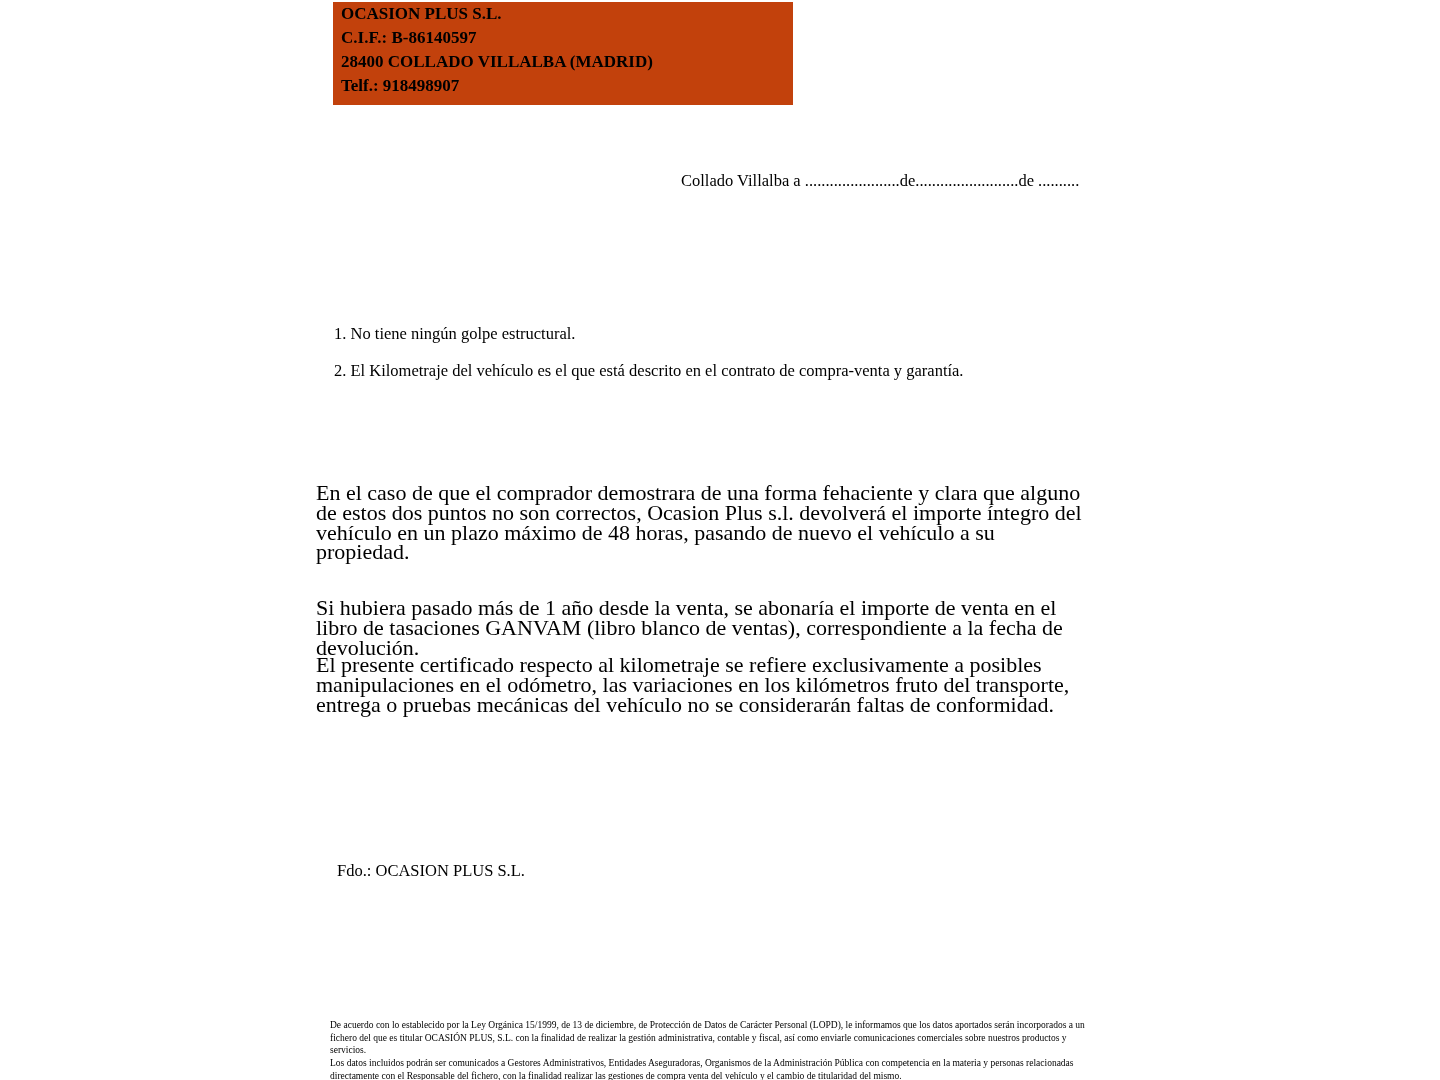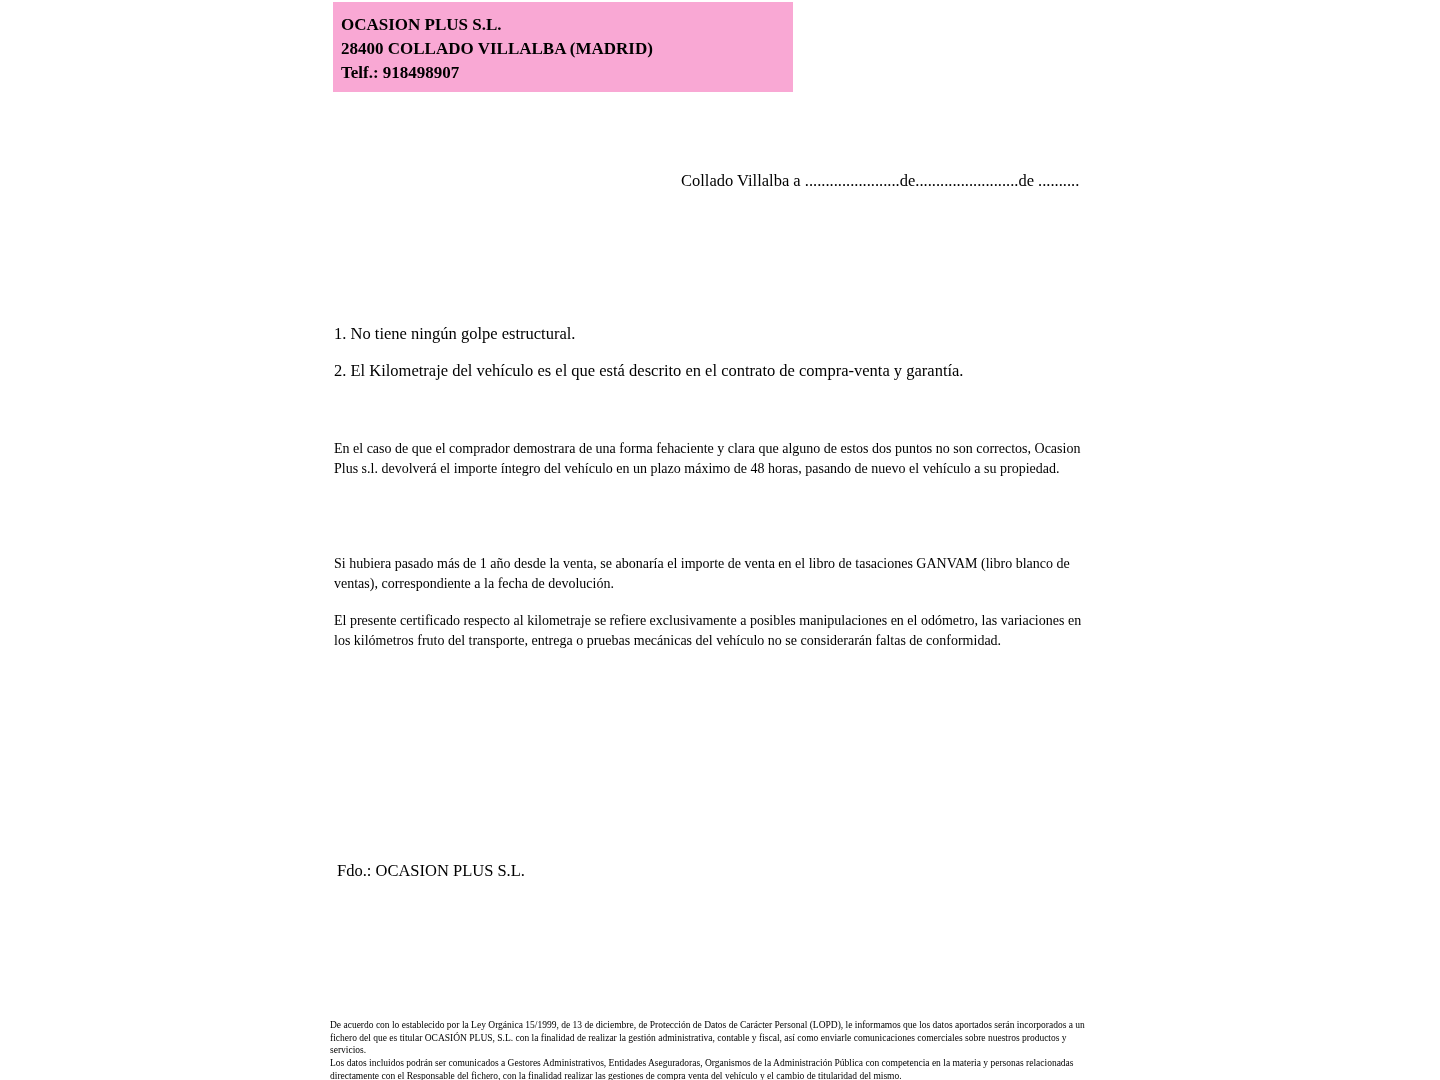--- a/index.html
+++ b/index.html
@@ -14,22 +14,22 @@
     background: #ffffff;
     font-family: "Liberation Serif", "DejaVu Serif", serif;
     color: #000000;
     overflow: hidden;
   }
   .header-box {
     position: absolute;
     left: 333px;
     top: 2px;
     width: 444px;
-    background: #f9a8d4;
-    padding: 11px 8px 7px 8px;
+    background: #c2410c;
+    padding: 0 8px 7px 8px;
     font-weight: bold;
     font-size: 17px;
     line-height: 24px;
   }
   .date-line {
     position: absolute;
     left: 681px;
     top: 171px;
     font-size: 16.5px;
     white-space: nowrap;
@@ -48,24 +48,25 @@
   }
   .point {
     position: absolute;
     left: 334px;
     font-size: 16.5px;
     line-height: 20px;
     width: 770px;
   }
   .para {
     position: absolute;
-    left: 334px;
+    left: 316px;
     width: 766px;
-    font-size: 14px;
+    font-size: 22px;
     line-height: 19.8px;
+    margin-top: 44px;
   }
   .signature {
     position: absolute;
     left: 337px;
     top: 861px;
     font-size: 16.5px;
   }
   .legal-footer {
     position: absolute;
     left: 330px;
@@ -78,20 +79,21 @@
     margin: 0;
   }
 </style>
 </head>
 <body>
 
 <div class="page">
 
   <div class="header-box">
     <div>OCASION PLUS S.L.</div>
+    <div>C.I.F.: B-86140597</div>
     <div>28400 COLLADO VILLALBA (MADRID)</div>
     <div>Telf.: 918498907</div>
   </div>
 
   <div class="date-line">Collado Villalba a .......................de.........................de ..........</div>
 
 
   <div class="point" style="top: 324px;">1. No tiene ningún golpe estructural.</div>
   <div class="point" style="top: 361px;">2. El Kilometraje del vehículo es el que está descrito en el contrato de compra-venta y garantía.</div>
 

